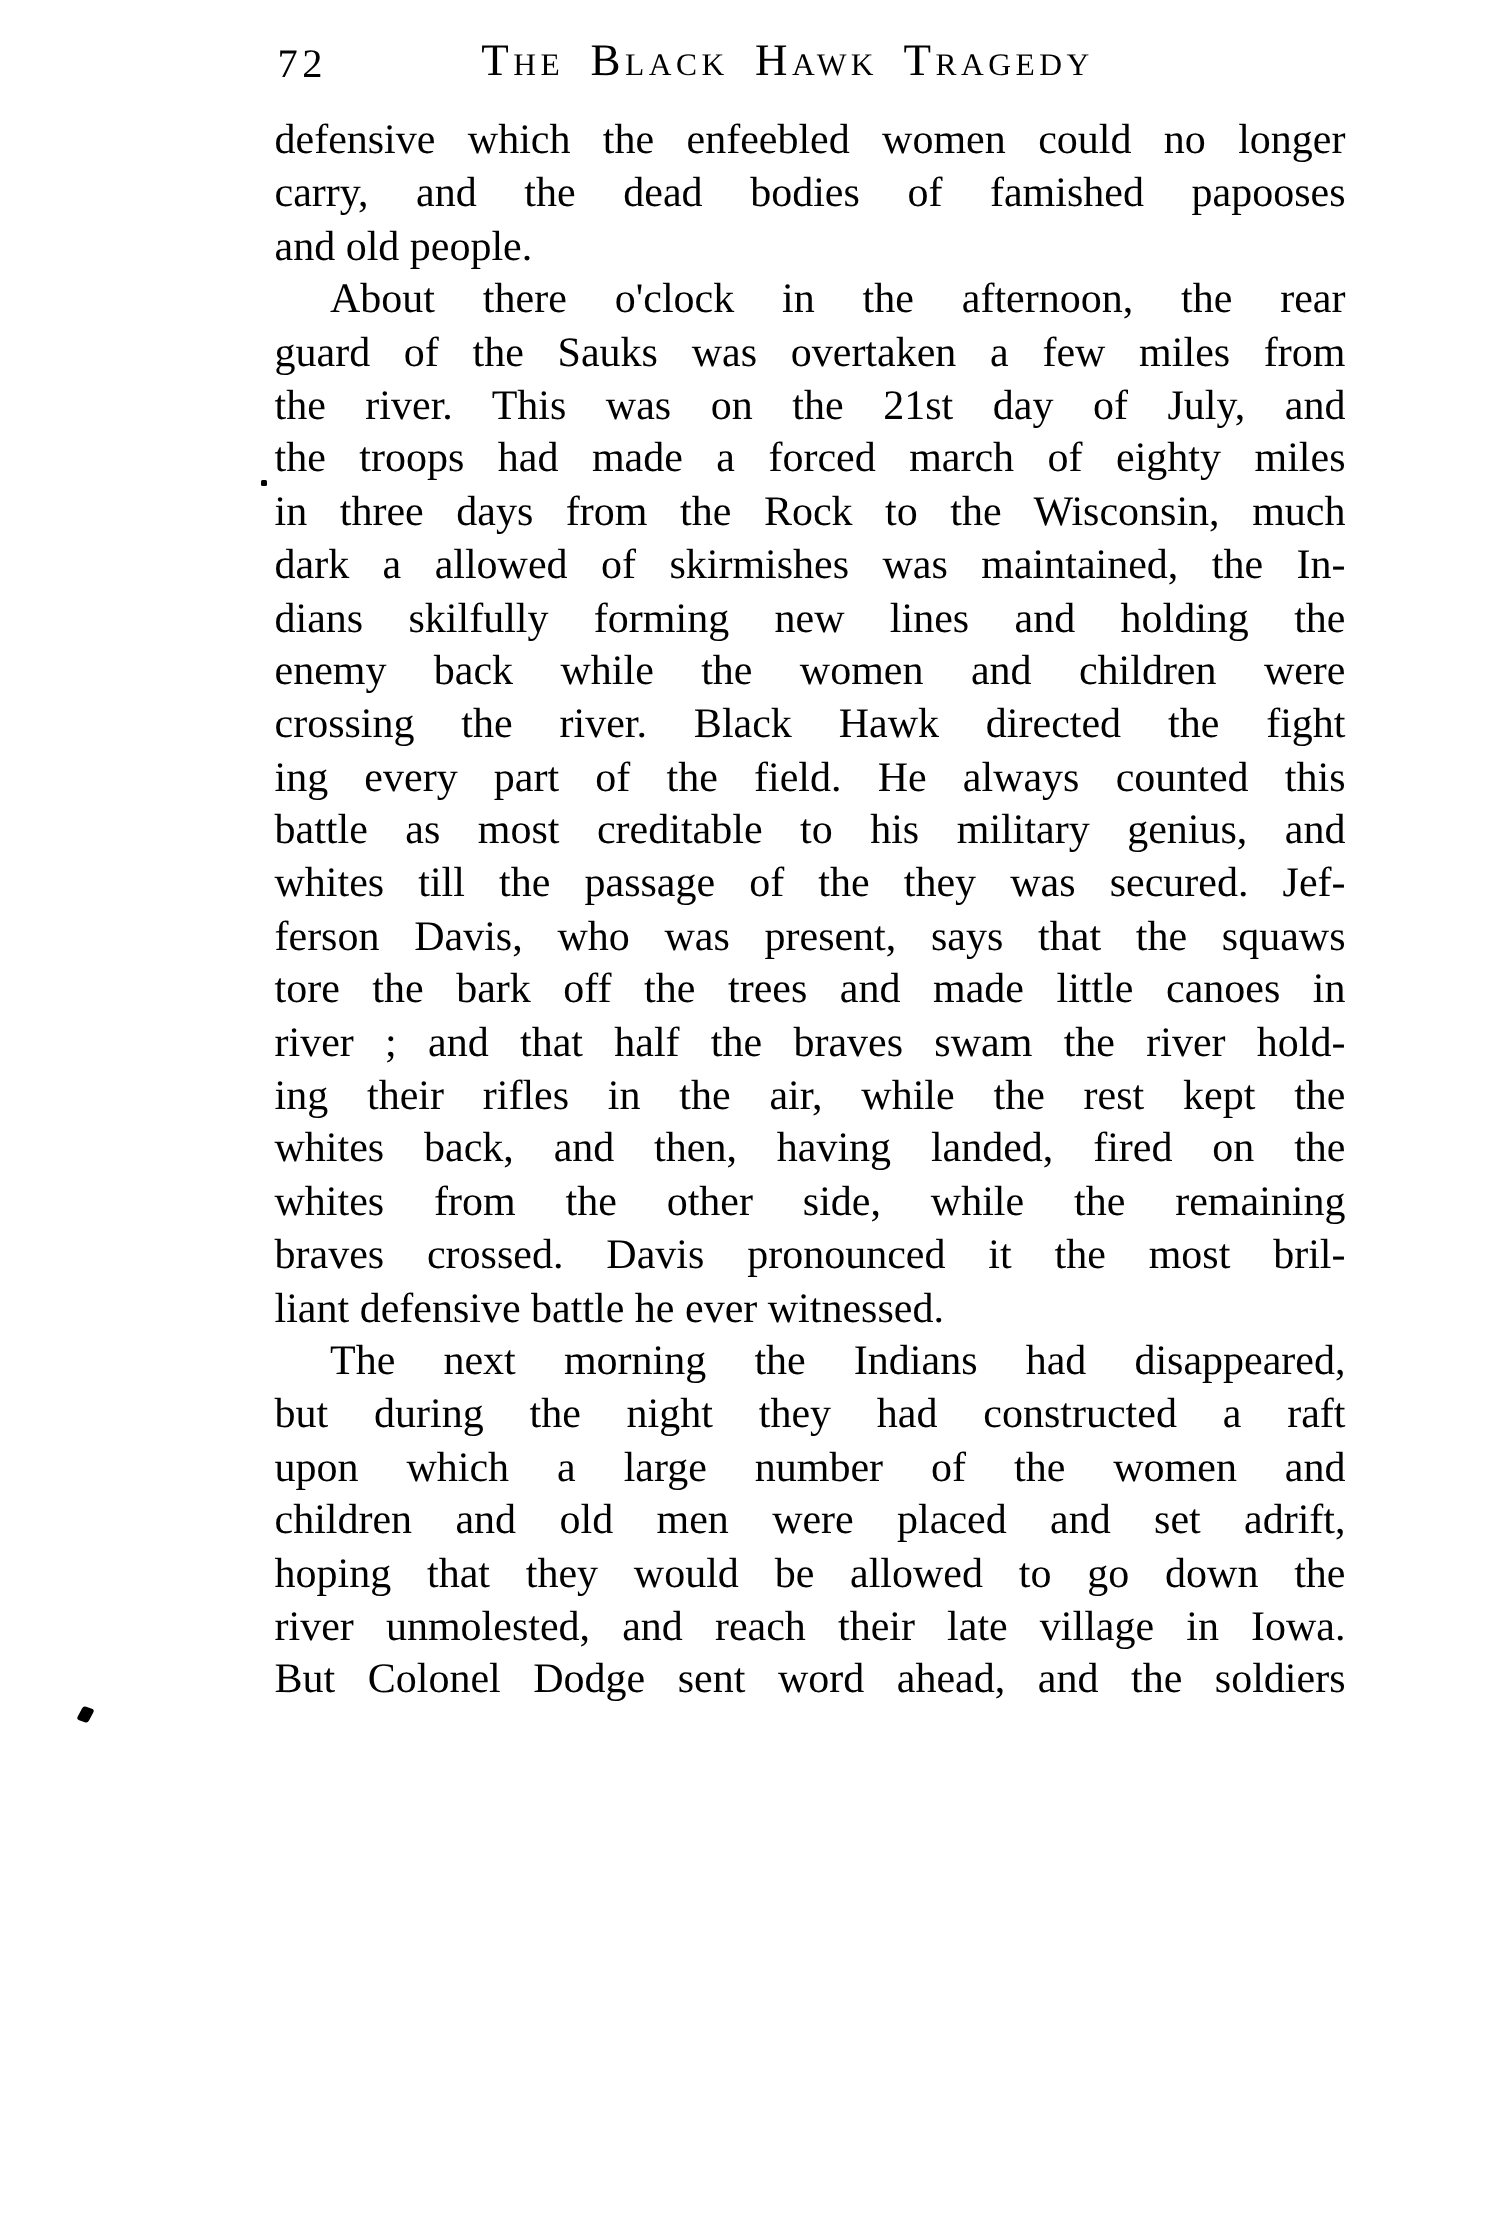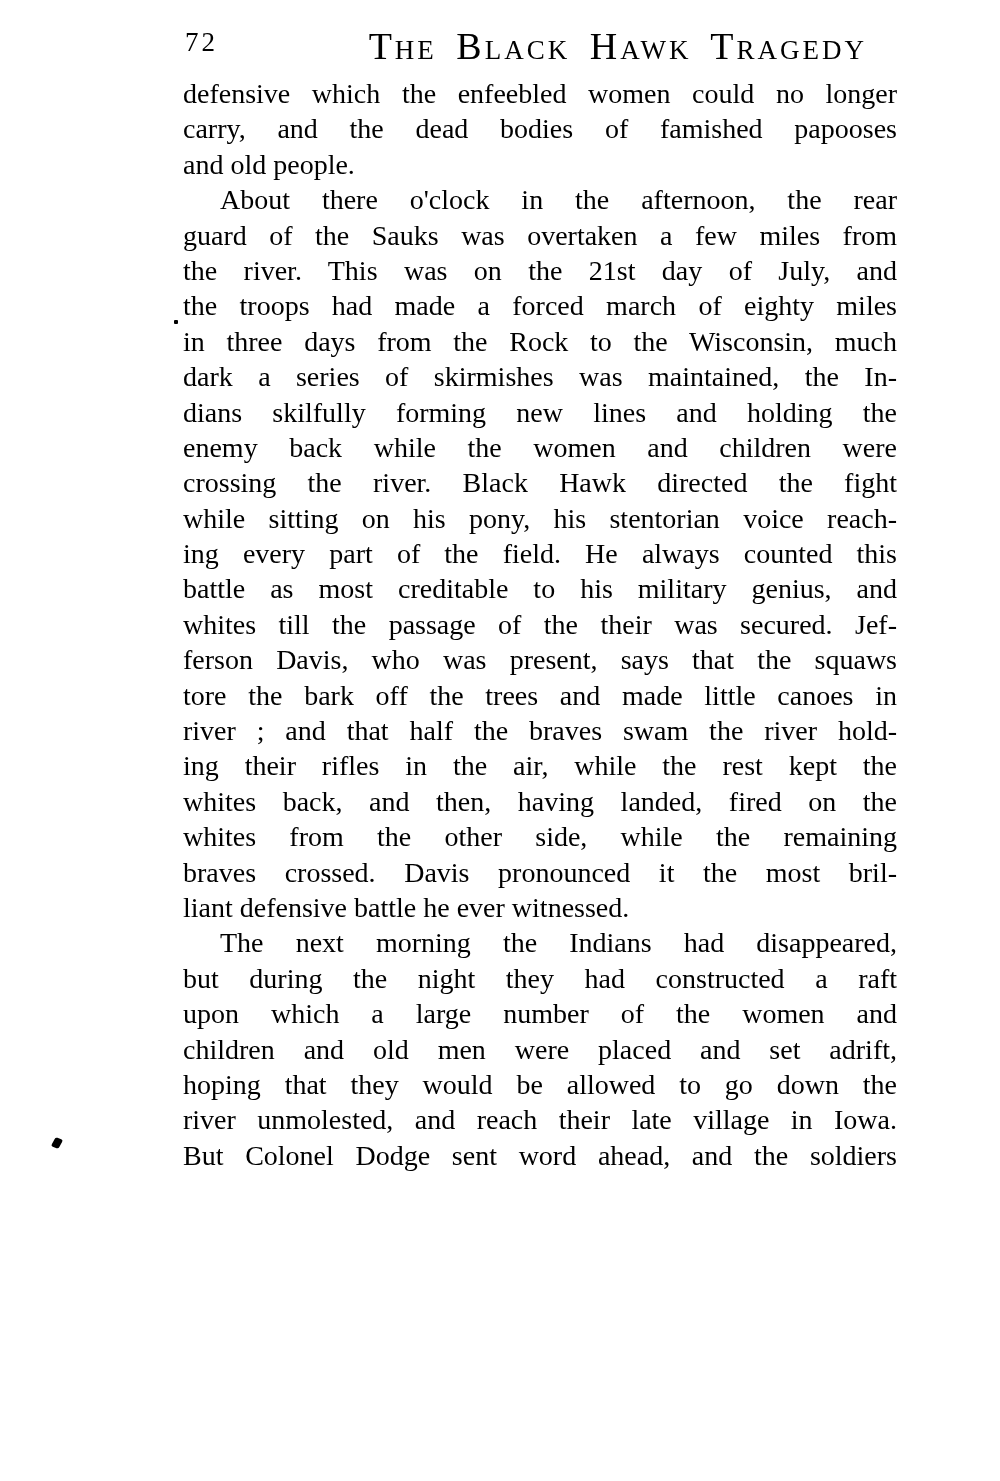--- a/index.html
+++ b/index.html
@@ -24,23 +24,23 @@
     height: 36px;
   }
   .page-number {
     position: absolute;
     left: 2px;
     top: 3px;
     font-size: 27px;
     letter-spacing: 3px;
   }
   .header-title {
-    text-align: right;
+    text-align: center;
     font-variant: small-caps;
-    font-size: 38px;
+    font-size: 30px;
     letter-spacing: 3px;
     word-spacing: 7px;
     padding-right: 30px;
   }
   .body-text {
     position: absolute;
     left: 183px;
     top: 76px;
     width: 714px;
     font-size: 28px;
@@ -90,28 +90,27 @@
 
   <div class="body-text">
       <div class="line">defensive which the enfeebled women could no longer</div>
       <div class="line">carry, and the dead bodies of famished papooses</div>
       <div class="line end">and old people.</div>
       <div class="line indent">About there o'clock in the afternoon, the rear</div>
       <div class="line">guard of the Sauks was overtaken a few miles from</div>
       <div class="line">the river. This was on the 21st day of July, and</div>
       <div class="line">the troops had made a forced march of eighty miles</div>
       <div class="line">in three days from the Rock to the Wisconsin, much</div>
-      <div class="line">dark a series of skirmishes was maintained, the In-</div>
+      <div class="line">dark a allowed of skirmishes was maintained, the In-</div>
       <div class="line">dians skilfully forming new lines and holding the</div>
       <div class="line">enemy back while the women and children were</div>
       <div class="line">crossing the river. Black Hawk directed the fight</div>
-      <div class="line">while sitting on his pony, his stentorian voice reach-</div>
       <div class="line">ing every part of the field. He always counted this</div>
       <div class="line">battle as most creditable to his military genius, and</div>
-      <div class="line">whites till the passage of the their was secured. Jef-</div>
+      <div class="line">whites till the passage of the they was secured. Jef-</div>
       <div class="line">ferson Davis, who was present, says that the squaws</div>
       <div class="line">tore the bark off the trees and made little canoes in</div>
       <div class="line">river ; and that half the braves swam the river hold-</div>
       <div class="line">ing their rifles in the air, while the rest kept the</div>
       <div class="line">whites back, and then, having landed, fired on the</div>
       <div class="line">whites from the other side, while the remaining</div>
       <div class="line">braves crossed. Davis pronounced it the most bril-</div>
       <div class="line end">liant defensive battle he ever witnessed.</div>
       <div class="line indent">The next morning the Indians had disappeared,</div>
       <div class="line">but during the night they had constructed a raft</div>

